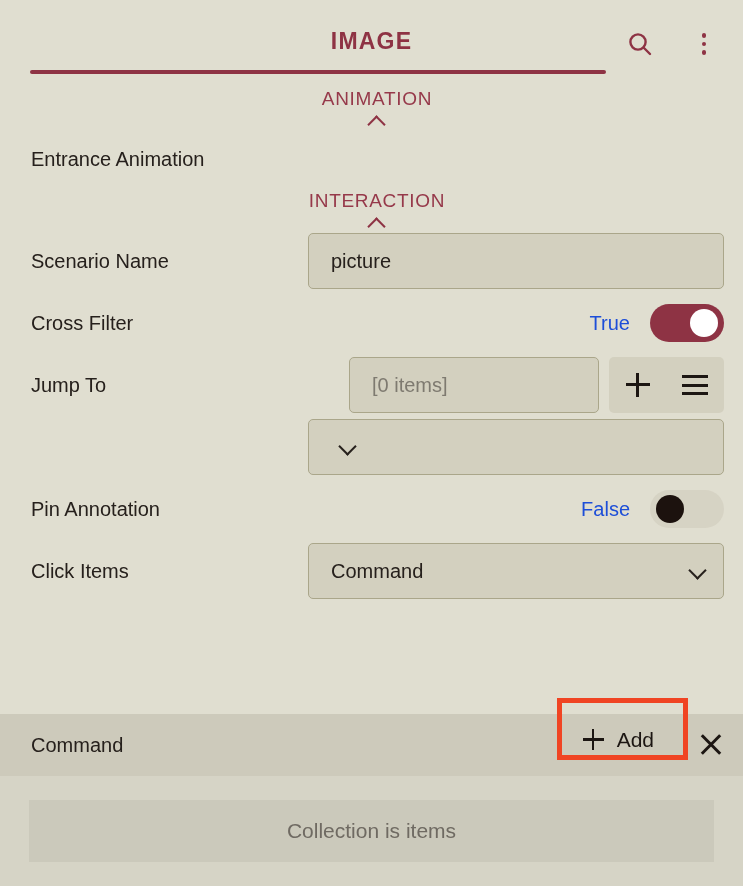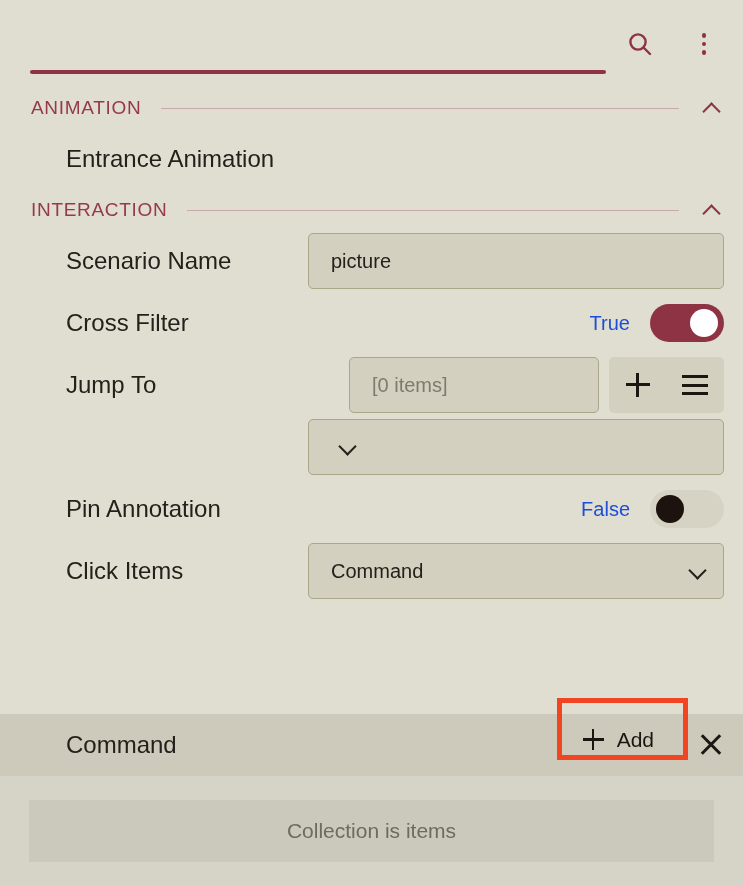--- a/index.html
+++ b/index.html
@@ -80,20 +80,21 @@
     border-radius: 50%;
     background: #8e3344;
   }
 
   
   .section-head {
     display: flex;
     align-items: center;
     padding: 0 20px 0 31px;
     height: 40px;
+    flex-direction: column;
   }
 
   .section-title {
     font-size: 19px;
     color: #96394a;
     letter-spacing: 0.7px;
     white-space: nowrap;
   }
 
   .section-rule {
@@ -123,25 +124,24 @@
 
   
   .row {
     display: flex;
     align-items: center;
     padding: 0 19px 0 31px;
     min-height: 62px;
   }
 
   .row-label {
-    font-size: 24px;
+    font-size: 20px;
     color: #26201c;
     flex: 0 0 auto;
     white-space: nowrap;
-    margin-left: 35px;
   }
 
   .row-control {
     margin-left: auto;
     display: flex;
     align-items: center;
   }
 
   
   .field {
@@ -355,20 +355,21 @@
 
   .empty-text {
     font-size: 21px;
     color: #6f6a62;
   }
 </style>
 </head>
 <body>
 
 <div class="header">
+  <div class="header-title">IMAGE</div>
   <div class="header-underline"></div>
   <div class="header-icons">
     <div class="icon-btn">
       <svg width="26" height="26" viewBox="0 0 26 26" aria-hidden="true">
         <circle cx="11" cy="11" r="7.6" fill="none" stroke="#8e3344" stroke-width="2.4"></circle>
         <line x1="16.5" y1="16.5" x2="23" y2="23" stroke="#8e3344" stroke-width="2.4" stroke-linecap="round"></line>
       </svg>
     </div>
     <div class="icon-btn">
       <span class="dots-icon">

